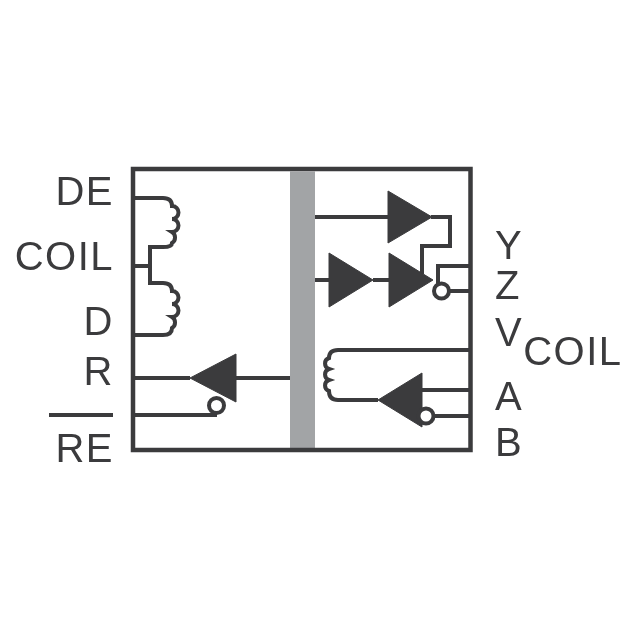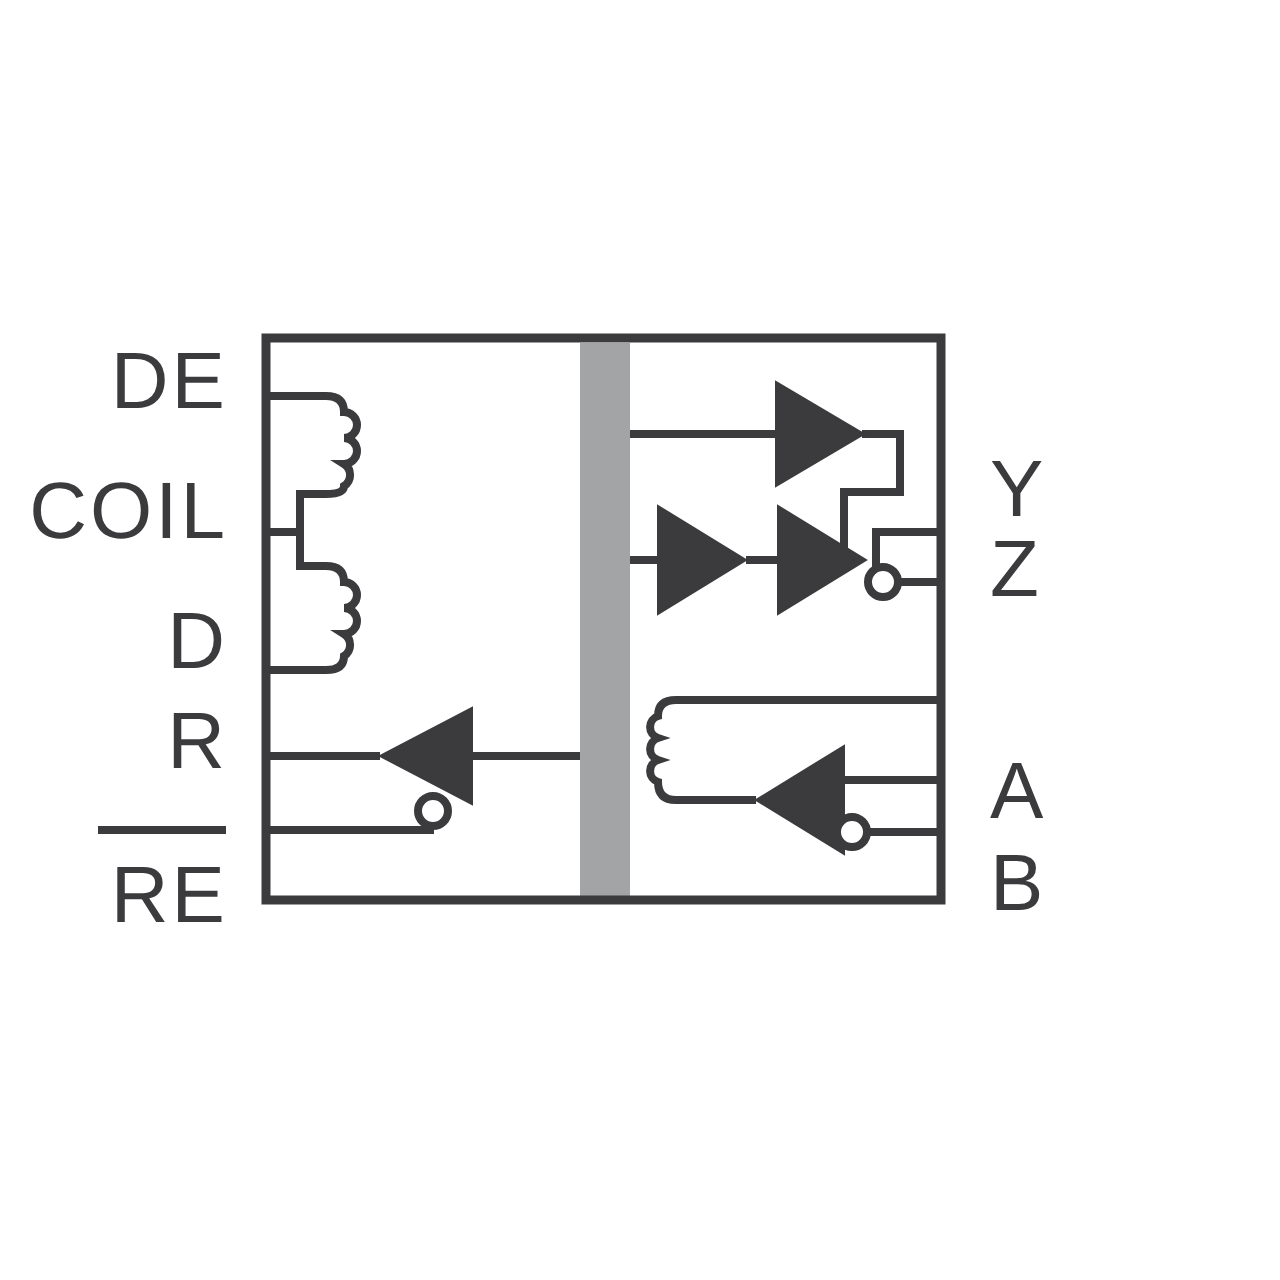--- a/index.html
+++ b/index.html
@@ -99,15 +99,18 @@
 
   <div class="pin-label left" style="right:526px; top:171px;">DE</div>
   <div class="pin-label left" style="right:526px; top:236px;">COIL</div>
   <div class="pin-label left" style="right:526px; top:301px;">D</div>
   <div class="pin-label left" style="right:526px; top:351px;">R</div>
   <div class="pin-label left" style="right:526px; top:428px;">RE</div>
   <div class="re-overline" style="left:49px; top:413px; width:64px;"></div>
 
   <div class="pin-label" style="left:495px; top:225px;">Y</div>
   <div class="pin-label" style="left:495px; top:265px;">Z</div>
+  <div class="pin-label" style="left:495px; top:312px;">
+    <span>V</span><span class="sub">COIL</span>
+  </div>
   <div class="pin-label" style="left:495px; top:376px;">A</div>
   <div class="pin-label" style="left:495px; top:422px;">B</div>
 </div>
 
 </body></html>

